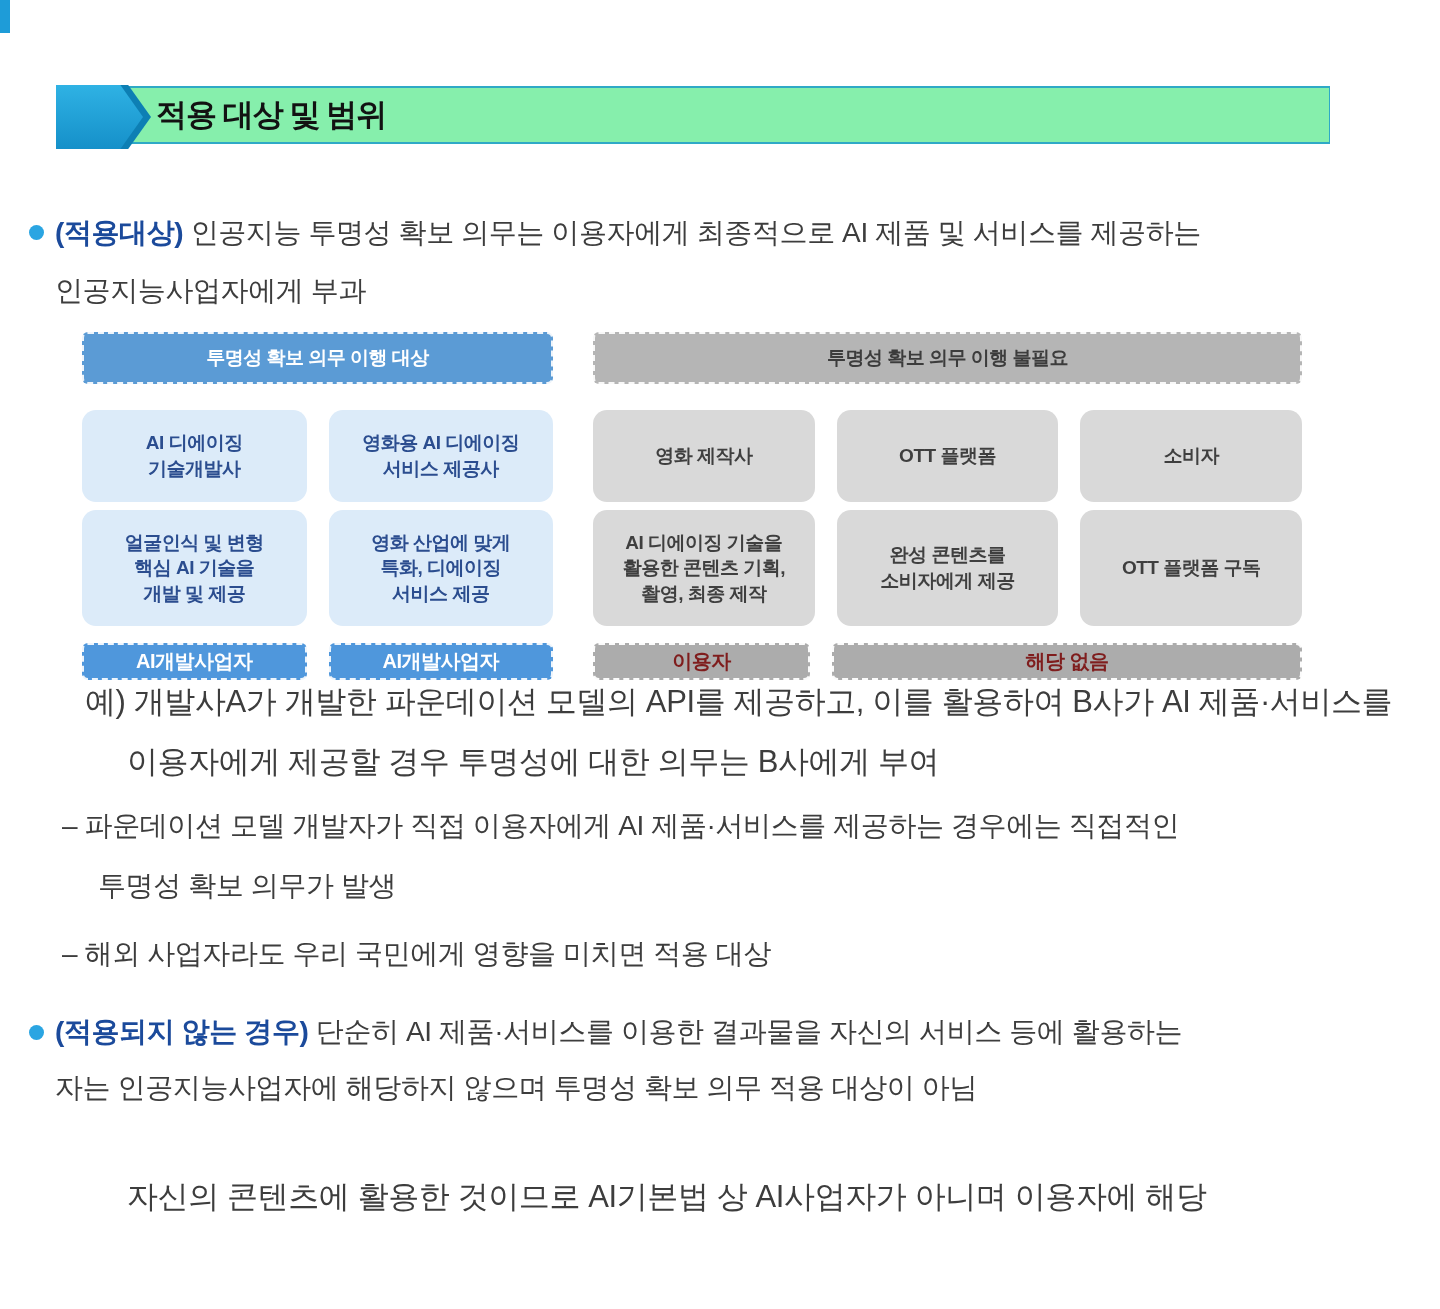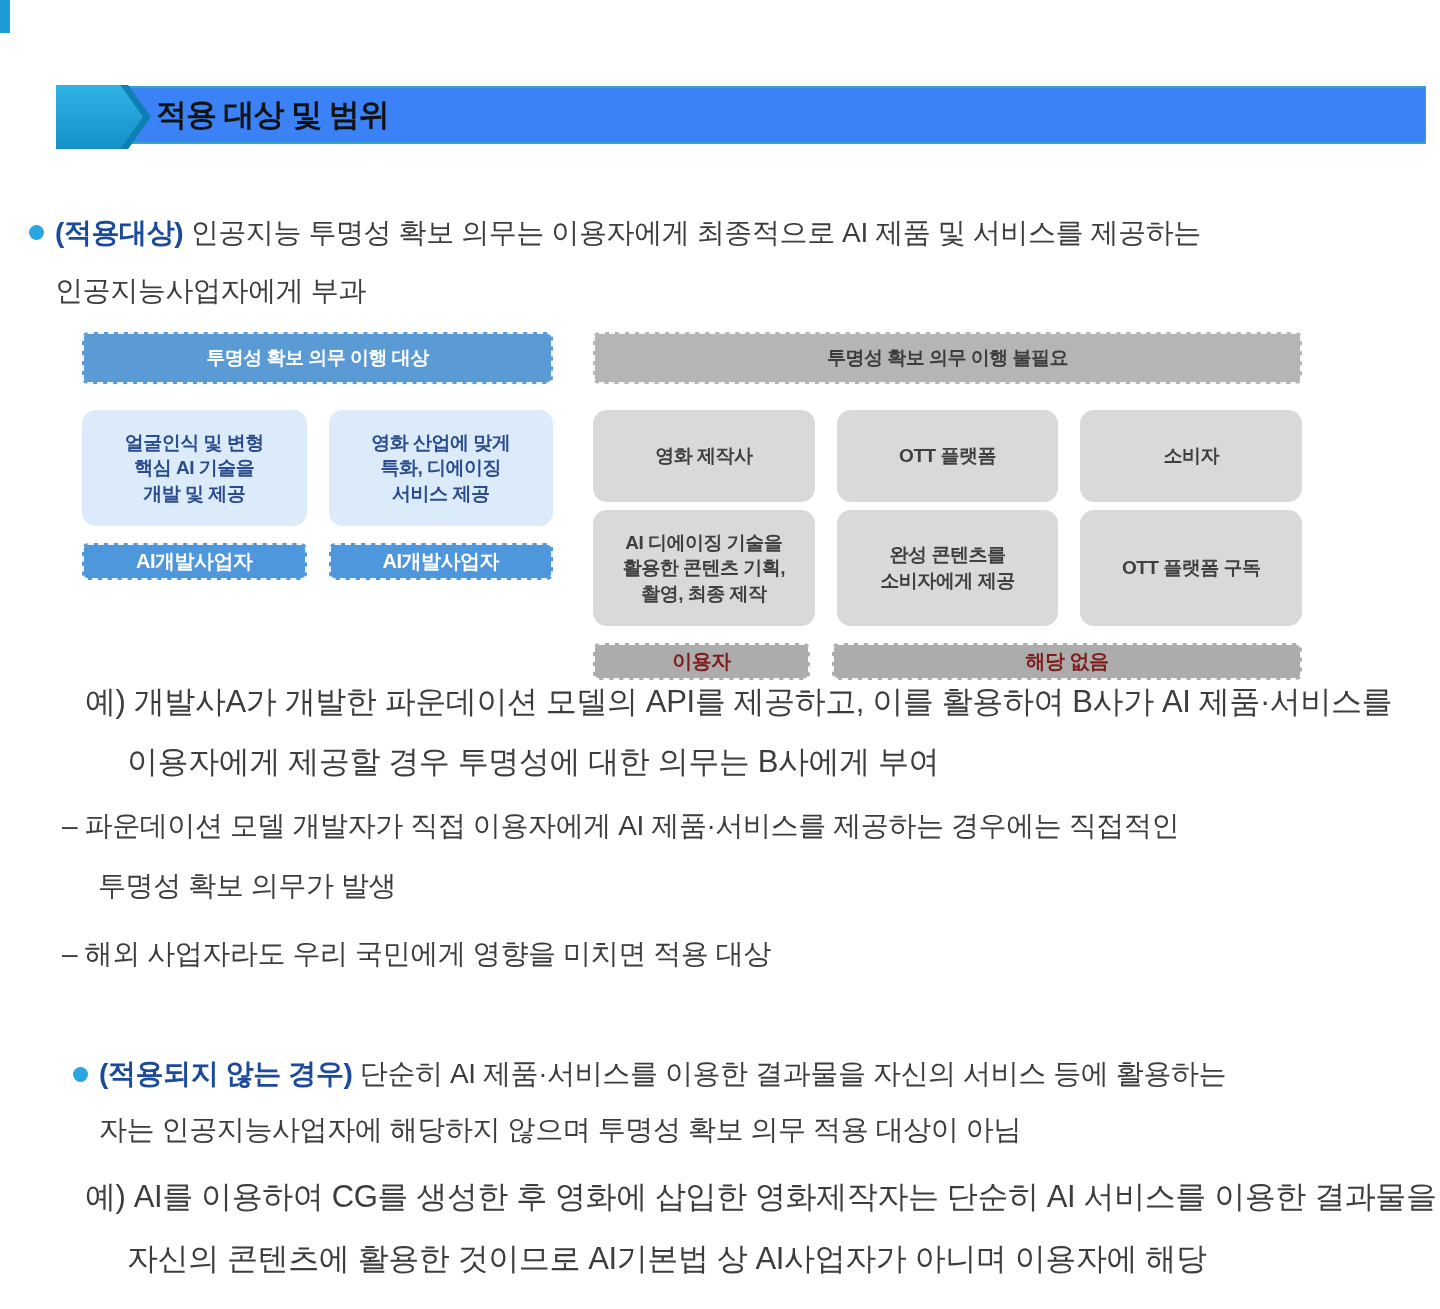--- a/index.html
+++ b/index.html
@@ -5,22 +5,22 @@
   * { margin:0; padding:0; box-sizing:border-box; }
   body { background:#fff; }
   .page {
     position:relative; width:1440px; height:1309px; background:#ffffff;
     font-family:"Liberation Sans","DejaVu Sans",sans-serif; color:#3d3d3d; overflow:hidden;
   }
   .corner-mark { position:absolute; left:0; top:0; width:10px; height:33px; background:#1e9cd8; }
 
   
   .banner {
-    position:absolute; left:57px; top:86px; width:1369px; height:58px;
-    background:#3b82f6; border:1px solid #2fa9c6; border-top-width:2px; border-bottom-width:2px;
+    position:absolute; left:57px; top:86px; width:1273px; height:58px;
+    background:#86efac; border:1px solid #2fa9c6; border-top-width:2px; border-bottom-width:2px;font-family:Liberation Serif, serif;
   }
   .banner-arrow-back {
     position:absolute; left:-2px; top:-3px; width:95px; height:64px; background:#0d7fb4;
     clip-path:polygon(0 0, 76% 0, 100% 50%, 76% 100%, 0 100%);
   }
   .banner-arrow {
     position:absolute; left:-2px; top:-3px; width:87px; height:64px;
     background:linear-gradient(180deg,#2fb2e4 0%,#1590c9 100%);
     clip-path:polygon(0 0, 74% 0, 100% 50%, 74% 100%, 0 100%);
   }
@@ -30,21 +30,21 @@
   }
 
   
   .para { position:absolute; left:55px; font-size:28px; line-height:58px; letter-spacing:-0.4px; color:#3d3d3d; }
   .para .dot {
     position:absolute; left:-26px; top:21px; width:15px; height:15px; border-radius:50%;
     background:#2aa5e2;
   }
   .lead { font-weight:bold; color:#1b4a9b; }
   .p-b1 { top:204px; }
-  .p-b2 { top:1046px; line-height:56px;margin-left:44px; }
+  .p-b2 { top:1004px; line-height:56px; }
 
   .exa { position:absolute; left:85px; font-size:31px; line-height:60px; letter-spacing:-0.4px; color:#3d3d3d; }
   .p-ex1 { top:672px; }
   .p-ex2 { top:1166px; line-height:62px; }
   .exa .indent { padding-left:42px; }
 
   .dash { position:absolute; left:62px; font-size:28px; line-height:60px; letter-spacing:-0.4px; color:#3d3d3d; }
   .p-d1 { top:796px; }
   .p-d2 { top:924px; }
   .dash .indent { padding-left:36px; }
@@ -95,20 +95,26 @@
   <div class="para p-b1">
     <span class="dot"></span>
     <div><span class="lead">(적용대상)</span><span> 인공지능 투명성 확보 의무는 이용자에게 최종적으로 AI 제품 및 서비스를 제공하는</span></div>
     <div>인공지능사업자에게 부과</div>
   </div>
 
   <div class="diagram">
 
     <div class="dgroup-left">
       <div class="dhead blue">투명성 확보 의무 이행 대상</div>
+      <div class="drow drow1">
+        <div class="cell blue">AI 디에이징
+기술개발사</div>
+        <div class="cell blue">영화용 AI 디에이징
+서비스 제공사</div>
+      </div>
       <div class="drow drow2">
         <div class="cell blue">얼굴인식 및 변형
 핵심 AI 기술을
 개발 및 제공</div>
         <div class="cell blue">영화 산업에 맞게
 특화, 디에이징
 서비스 제공</div>
       </div>
       <div class="dlabels">
         <div class="lbl blue">AI개발사업자</div>
@@ -153,17 +159,16 @@
     <div>– 해외 사업자라도 우리 국민에게 영향을 미치면 적용 대상</div>
   </div>
 
   <div class="para p-b2">
     <span class="dot"></span>
     <div><span class="lead">(적용되지 않는 경우)</span><span> 단순히 AI 제품·서비스를 이용한 결과물을 자신의 서비스 등에 활용하는</span></div>
     <div>자는 인공지능사업자에 해당하지 않으며 투명성 확보 의무 적용 대상이 아님</div>
   </div>
 
   <div class="exa p-ex2">
-    <div>예) AI를 이용하여 CG를 생성한 후 영화에 삽입한 영화제작자는 단순히 AI 서비스를 이용한 결과물을</div>
     <div class="indent">자신의 콘텐츠에 활용한 것이므로 AI기본법 상 AI사업자가 아니며 이용자에 해당</div>
   </div>
 
 </div>
 
 </body></html>

